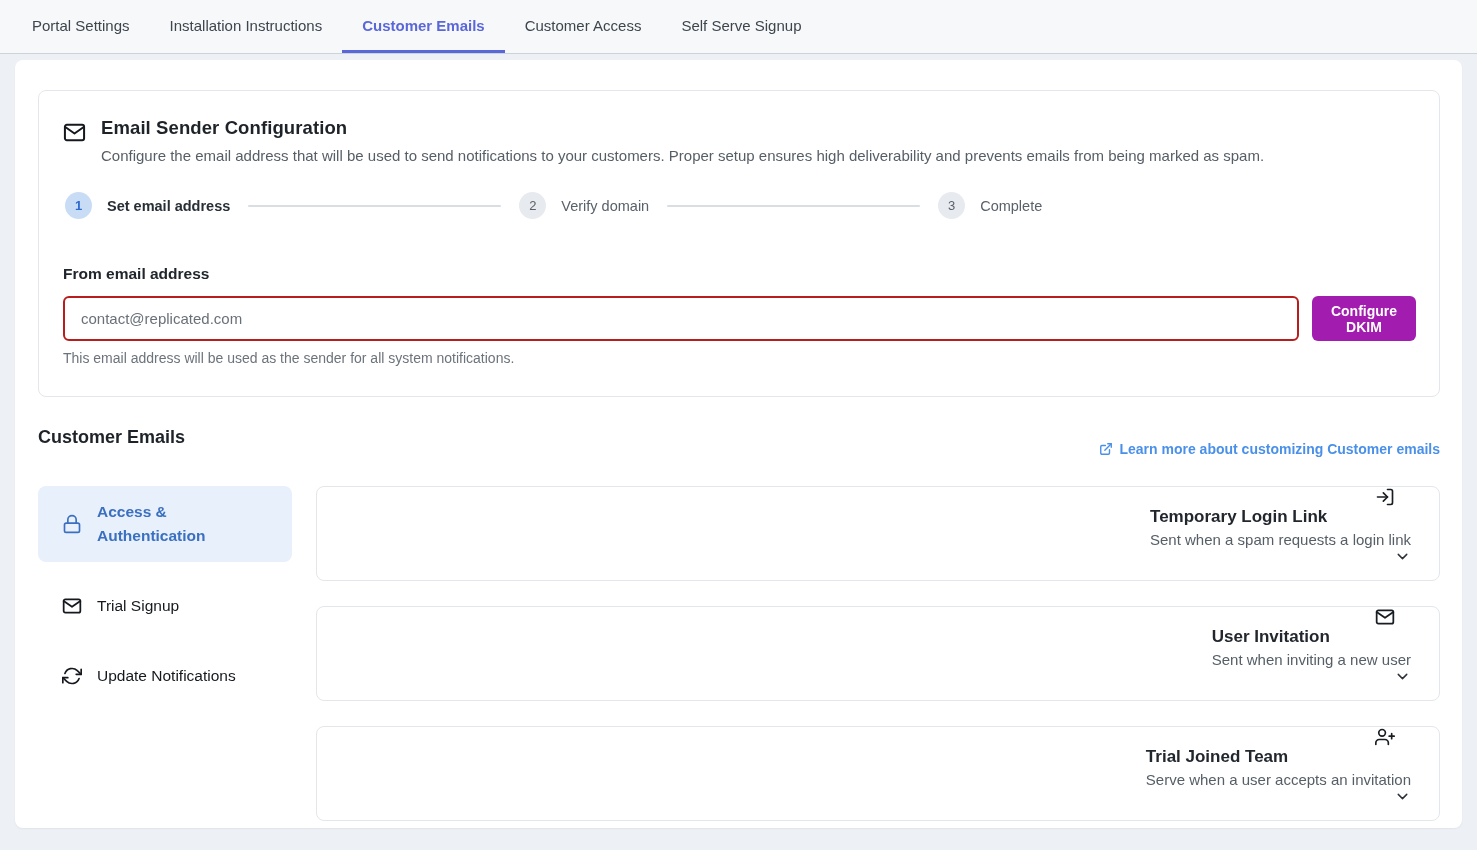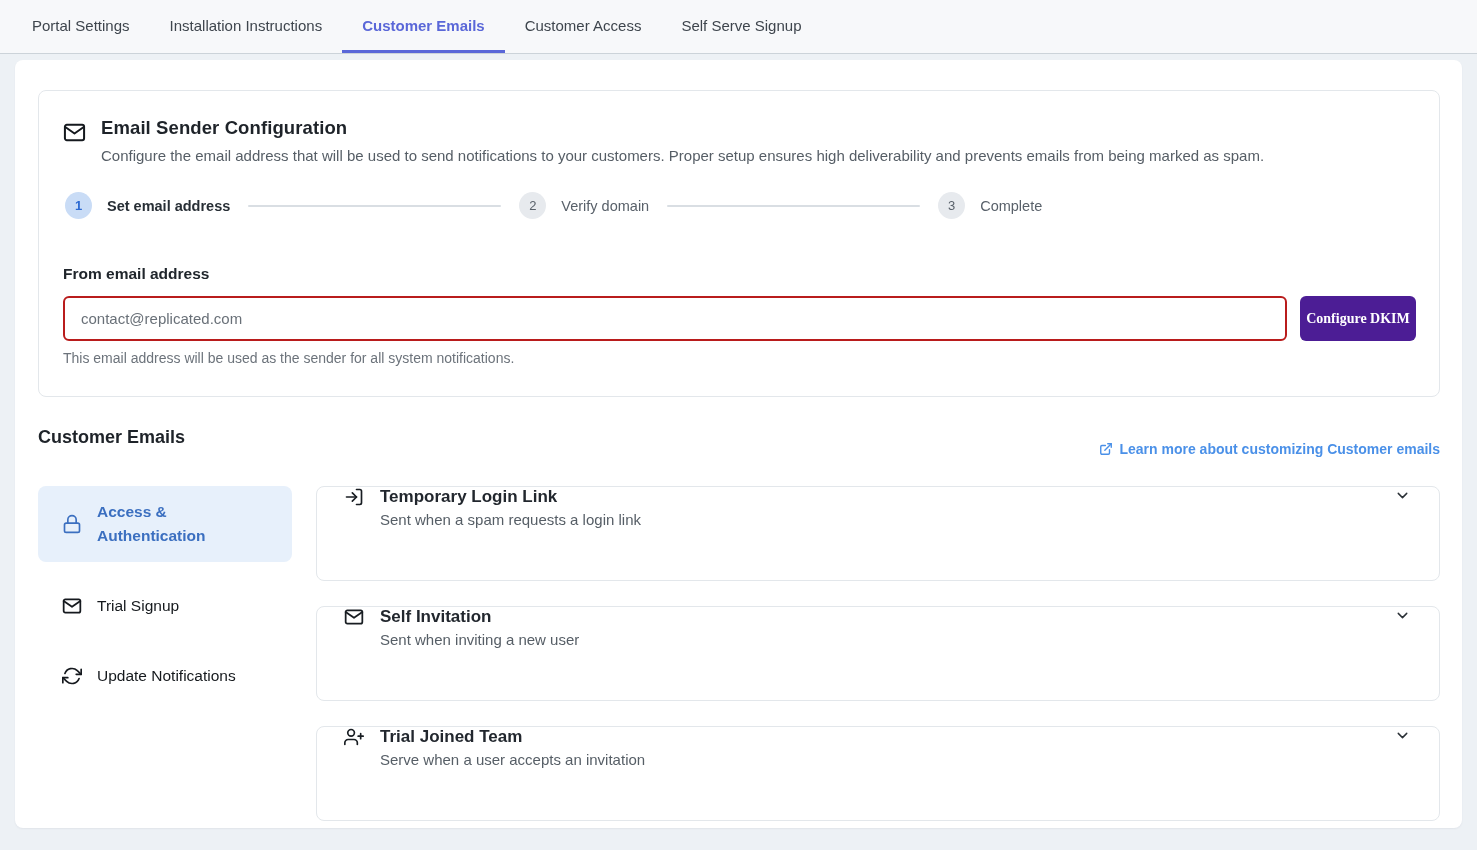--- a/index.html
+++ b/index.html
@@ -131,29 +131,29 @@
     border: 2px solid #b91c1c;
     border-radius: 6px;
     padding: 0 16px;
     font-size: 15px;
     color: #697078;
     font-family: "Liberation Sans", sans-serif;
     background: #ffffff;
     outline: none;
   }
   .dkim-btn {
-    width: 116px;
+    width: 104px;
     height: 45px;
     border: none;
     border-radius: 6px;
-    background: #4c1d95;
+    background: #a21caf;
     color: #ffffff;
     font-size: 14px;
     font-weight: bold;
-    font-family: Liberation Serif, serif;
+    font-family: Liberation Sans, sans-serif;
     cursor: pointer;
   }
   .from-help {
     margin-top: 9px;
     font-size: 14px;
     color: #6c737b;
   }
 
   
   .section-head {
@@ -213,25 +213,26 @@
   .cat-item.active .cat-icon { color: #3b6fc0; }
   .cat-item .cat-label { line-height: 1.55; }
 
   
   .tpl-col { flex: 1; }
   .tpl-card {
     border: 1px solid #e3e7eb;
     border-radius: 8px;
     height: 95px;
     display: flex;
-    align-items: flex-start;
+    align-items: flex-end;
     padding: 0 28px 0 27px;
     margin-bottom: 25px;
     cursor: pointer;
     background: #ffffff;
+    flex-direction: column;
   }
   .tpl-icon { flex: none; color: #181d22; display: flex; margin-right: 16px; }
   .tpl-title {
     font-size: 17px;
     font-weight: bold;
     color: #22272e;
   }
   .tpl-desc {
     margin-top: 4px;
     font-size: 15px;
@@ -364,21 +365,21 @@
       </div>
 
       <div class="tpl-card">
         <span class="tpl-icon">
           <svg width="20" height="20" viewBox="0 0 24 24" fill="none" stroke="currentColor" stroke-width="2.1" stroke-linecap="round" stroke-linejoin="round">
               <path d="M4 4h16c1.1 0 2 .9 2 2v12c0 1.1-.9 2-2 2H4c-1.1 0-2-.9-2-2V6c0-1.1.9-2 2-2z"></path>
               <polyline points="22,6 12,13 2,6"></polyline>
             </svg>
         </span>
         <div>
-          <div class="tpl-title">Self Invitation</div>
+          <div class="tpl-title">User Invitation</div>
           <div class="tpl-desc">Sent when inviting a new user</div>
         </div>
         <span class="tpl-chevron">
           <svg width="17" height="17" viewBox="0 0 24 24" fill="none" stroke="currentColor" stroke-width="2" stroke-linecap="round" stroke-linejoin="round">
               <polyline points="6 9 12 15 18 9"></polyline>
             </svg>
         </span>
       </div>
 
       <div class="tpl-card">

